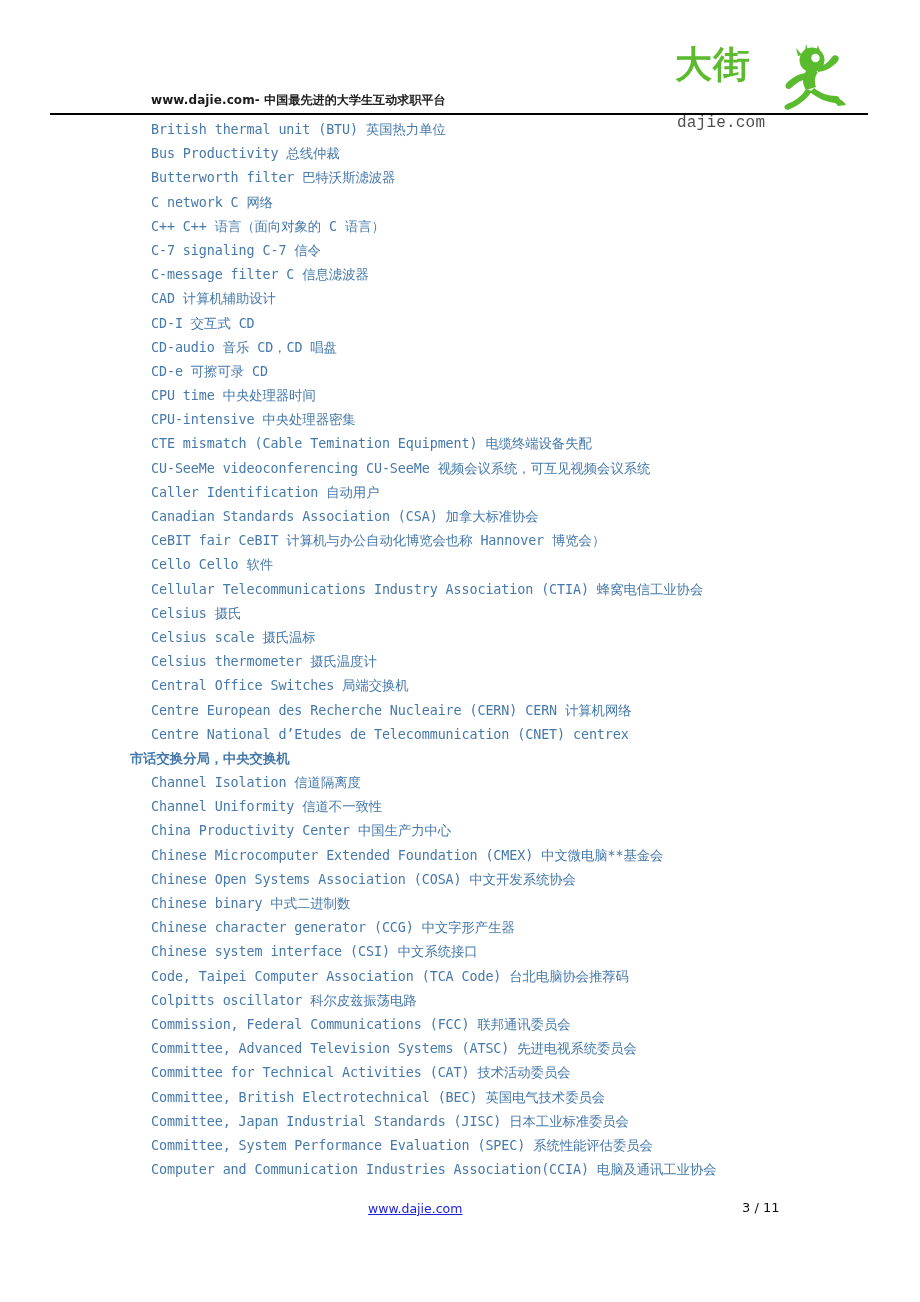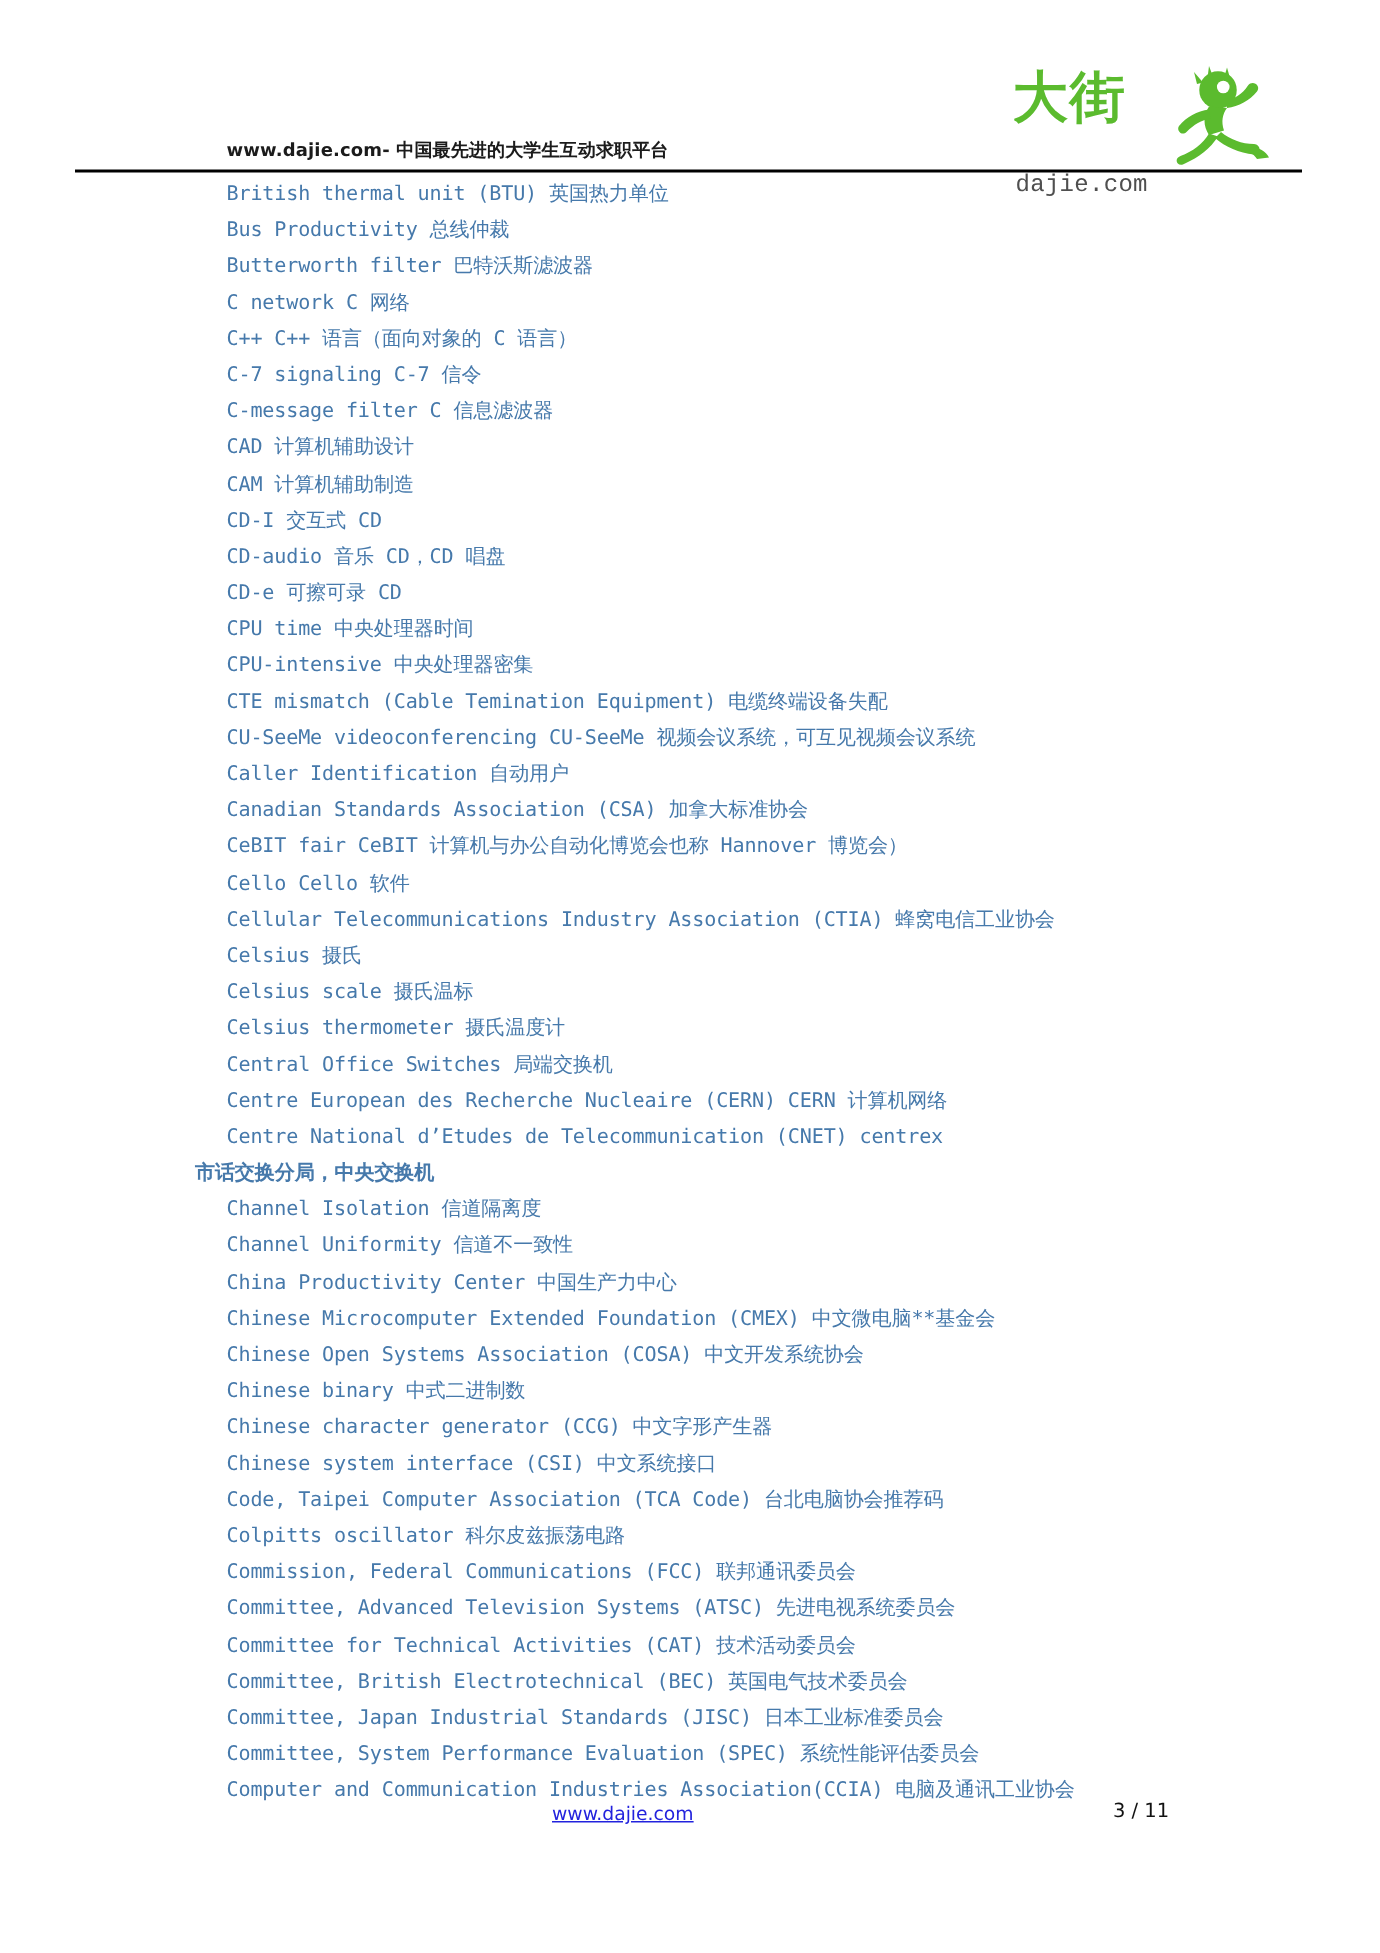--- a/index.html
+++ b/index.html
@@ -183,21 +183,20 @@
 
 <div id="glossary">
     <div class="gloss-line">British thermal unit (BTU)  英国热力单位</div>
     <div class="gloss-line">Bus Productivity  总线仲裁</div>
     <div class="gloss-line">Butterworth filter  巴特沃斯滤波器</div>
     <div class="gloss-line">C network  C 网络</div>
     <div class="gloss-line">C++ C++  语言（面向对象的 C 语言）</div>
     <div class="gloss-line">C-7 signaling C-7  信令</div>
     <div class="gloss-line">C-message filter  C 信息滤波器</div>
     <div class="gloss-line">CAD  计算机辅助设计</div>
-    <div class="gloss-line">CAM  计算机辅助制造</div>
     <div class="gloss-line">CD-I  交互式 CD</div>
     <div class="gloss-line">CD-audio  音乐 CD，CD 唱盘</div>
     <div class="gloss-line">CD-e  可擦可录 CD</div>
     <div class="gloss-line">CPU time  中央处理器时间</div>
     <div class="gloss-line">CPU-intensive  中央处理器密集</div>
     <div class="gloss-line">CTE mismatch (Cable Temination Equipment)  电缆终端设备失配</div>
     <div class="gloss-line">CU-SeeMe videoconferencing CU-SeeMe  视频会议系统，可互见视频会议系统</div>
     <div class="gloss-line">Caller Identification  自动用户</div>
     <div class="gloss-line">Canadian Standards Association (CSA)  加拿大标准协会</div>
     <div class="gloss-line">CeBIT fair CeBIT  计算机与办公自动化博览会也称 Hannover 博览会）</div>

